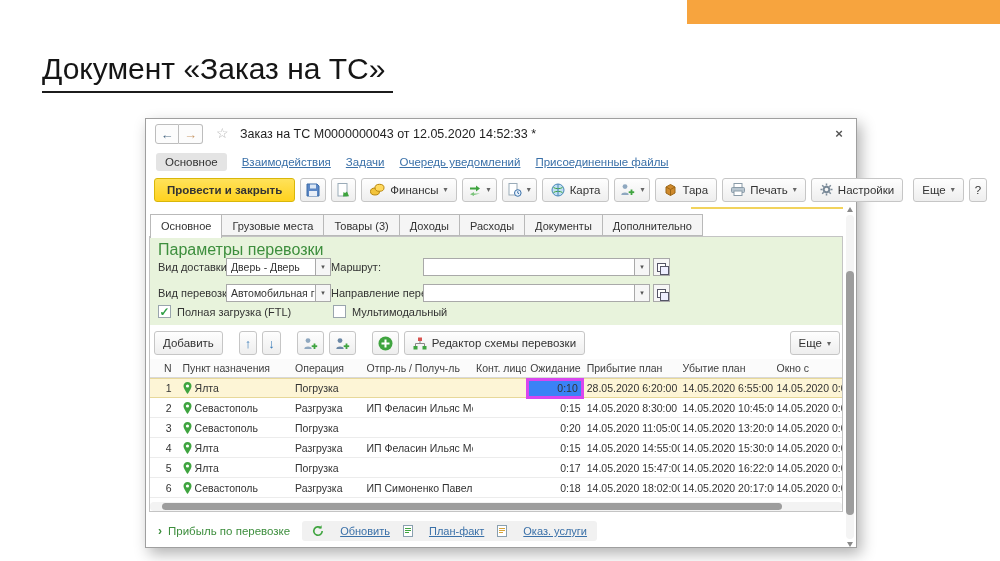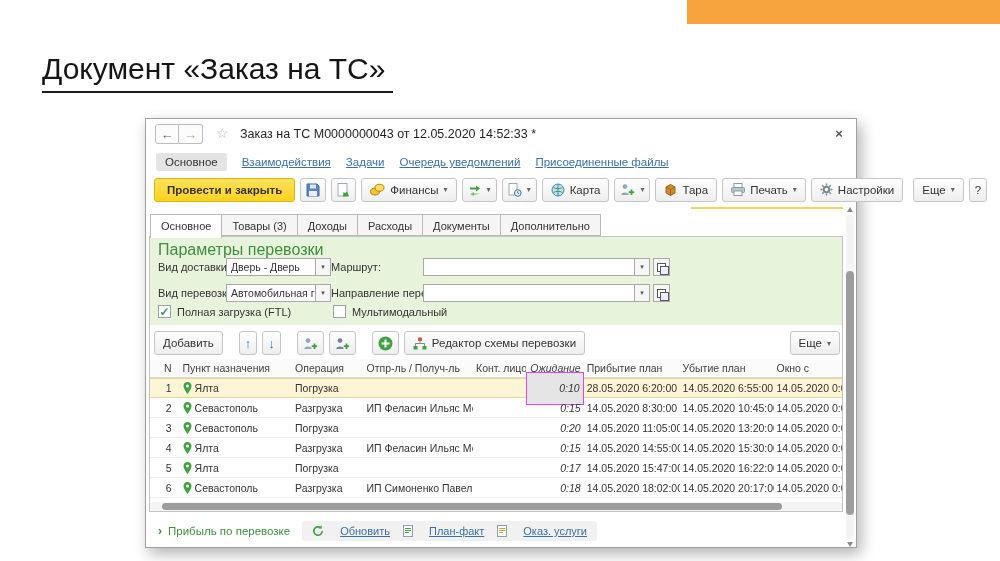--- a/index.html
+++ b/index.html
@@ -72,22 +72,22 @@
   .gap{width:6px;}
 
   
   .grid{position:absolute;left:4px;top:240px;width:692px;height:139px;overflow:hidden;font-size:10.5px;}
   .grid-header{display:flex;height:19px;background:#fbfbfb;border-bottom:1px solid #d8d8d8;color:#3f3f3f;box-sizing:border-box;}
   .grid-row{display:flex;height:20px;border-bottom:1px solid #ececec;align-items:center;box-sizing:border-box;}
   .grid-row.selected{background:#fdf5d6;border-top:1px solid #e7d89a;border-bottom:1px solid #e7d89a;}
   .gc{padding:0 3px;white-space:nowrap;overflow:hidden;box-sizing:border-box;display:flex;align-items:center;gap:3px;}
   .c0{width:30px;justify-content:flex-end;padding-right:8px;}
   .c1{width:115px;}.c2{width:73px;}.c3{width:112px;}.c4{width:54px;}
-  .c5{width:59px;justify-content:flex-end;font-style:italic;}.c6{width:98px;}.c7{width:96px;}.c8{width:70px;}
-  .cell-focus{background:#e5e5e5;border:1px solid #d946ef;height:33px;}
+  .c5{width:59px;justify-content:flex-end;}.c6{width:98px;}.c7{width:96px;}.c8{width:70px;}
+  .cell-focus{background:#3b82f6;border:3px solid #d946ef;height:21px;}
 
   
   .hscroll{position:absolute;left:4px;top:383px;width:692px;height:9px;background:#f3f3f3;border-radius:4px;cursor:pointer;}
   .hscroll .thumb{position:absolute;left:12px;top:1px;height:7px;width:620px;background:#9d9d9d;border-radius:4px;}
   .vscroll{position:absolute;right:2px;top:96px;width:8px;height:324px;background:#f4f4f4;border-radius:4px;cursor:pointer;}
   .vscroll .thumb{position:absolute;top:56px;left:0;width:8px;height:244px;background:#9d9d9d;border-radius:4px;}
   .vscroll .arr{position:absolute;left:1px;width:0;height:0;border-left:3px solid transparent;border-right:3px solid transparent;}
   .vscroll .arr.up{top:-8px;border-bottom:5px solid #8a8a8a;}
   .vscroll .arr.down{bottom:-8px;border-top:5px solid #8a8a8a;}
 
@@ -209,20 +209,21 @@
       <button class="btn">
         <span>Еще</span>
         <span class="dd">▾</span>
       </button>
       <button class="btn icon-only">?</button>
     </div>
     <div class="toolbar-underline"></div>
 
     <div class="doc-tabs">
       <div class="tab active">Основное</div>
+      <div class="tab">Грузовые места</div>
       <div class="tab">Товары (3)</div>
       <div class="tab">Доходы</div>
       <div class="tab">Расходы</div>
       <div class="tab">Документы</div>
       <div class="tab">Дополнительно</div>
     </div>
 
     <div class="content-box"></div>
 
     <div class="params-panel">

